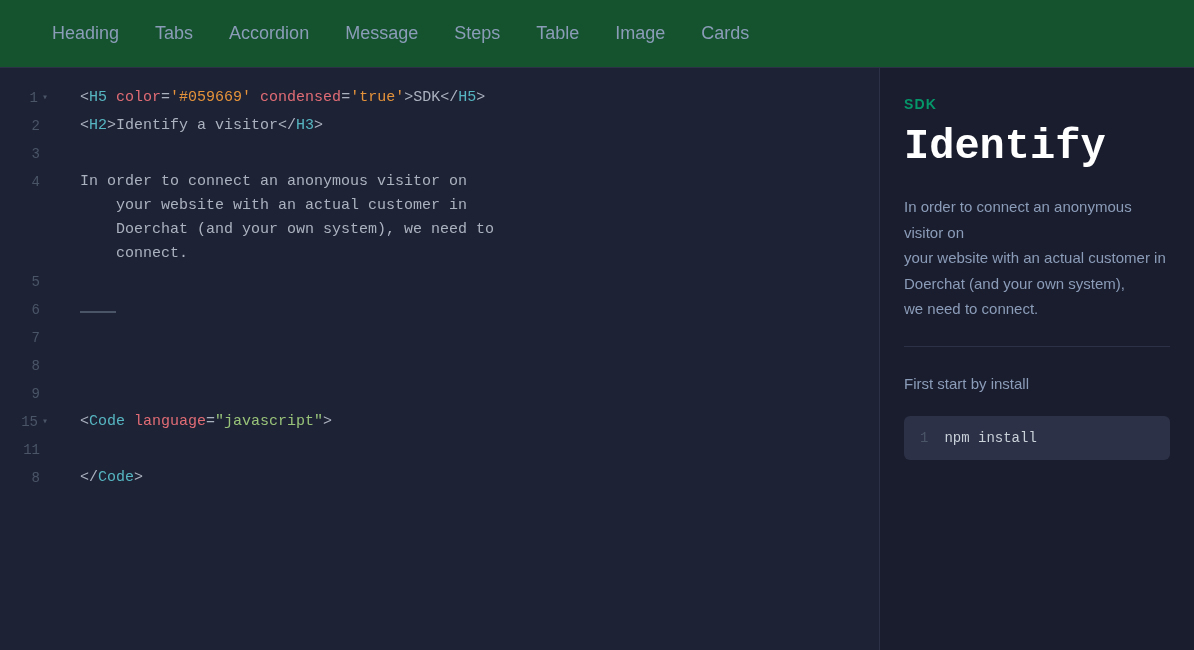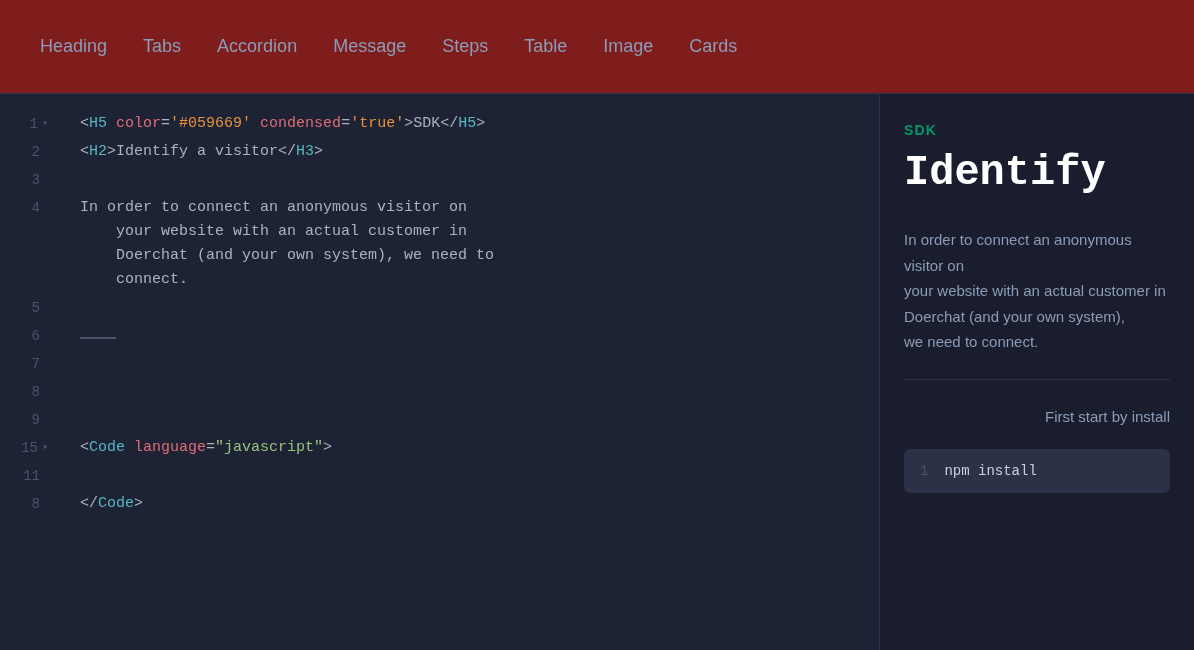--- a/index.html
+++ b/index.html
@@ -11,23 +11,23 @@
       height: 650px;
       overflow: hidden;
       display: flex;
       flex-direction: column;
     }
 
     
     .top-nav {
       display: flex;
       align-items: center;
-      padding: 0 40px;
-      height: 94px;
-      background: #7f1d1d;
+      padding: 0 52px;
+      height: 68px;
+      background: #14532d;
       border-bottom: 1px solid #2d3148;
       gap: 36px;
       flex-shrink: 0;
     }
     .nav-item {
       font-size: 18px;
       color: #8b9cb8;
       cursor: pointer;
       padding: 6px 0;
       white-space: nowrap;
@@ -127,21 +127,21 @@
       font-weight: 700;
       letter-spacing: 0.08em;
       margin-bottom: 12px;
     }
 
     .preview-heading {
       color: #ffffff;
       font-size: 42px;
       font-weight: 800;
       font-family: 'Courier New', Courier, monospace;
-      margin-bottom: 31px;
+      margin-bottom: 24px;
       line-height: 1.1;
     }
 
     .preview-text {
       color: #8b9cb8;
       font-size: 15px;
       line-height: 1.7;
       margin-bottom: 24px;
     }
 
@@ -149,21 +149,20 @@
       border: none;
       border-top: 1px solid #2d3148;
       margin-bottom: 24px;
     }
 
     .preview-text2 {
       color: #8b9cb8;
       font-size: 15px;
       line-height: 1.7;
       margin-bottom: 20px;
-      text-align: right;
     }
 
     .code-block-preview {
       background: #2d3148;
       border-radius: 6px;
       padding: 14px 16px;
       font-family: 'Courier New', Courier, monospace;
       font-size: 14px;
       color: #c9d1d9;
       display: flex;

